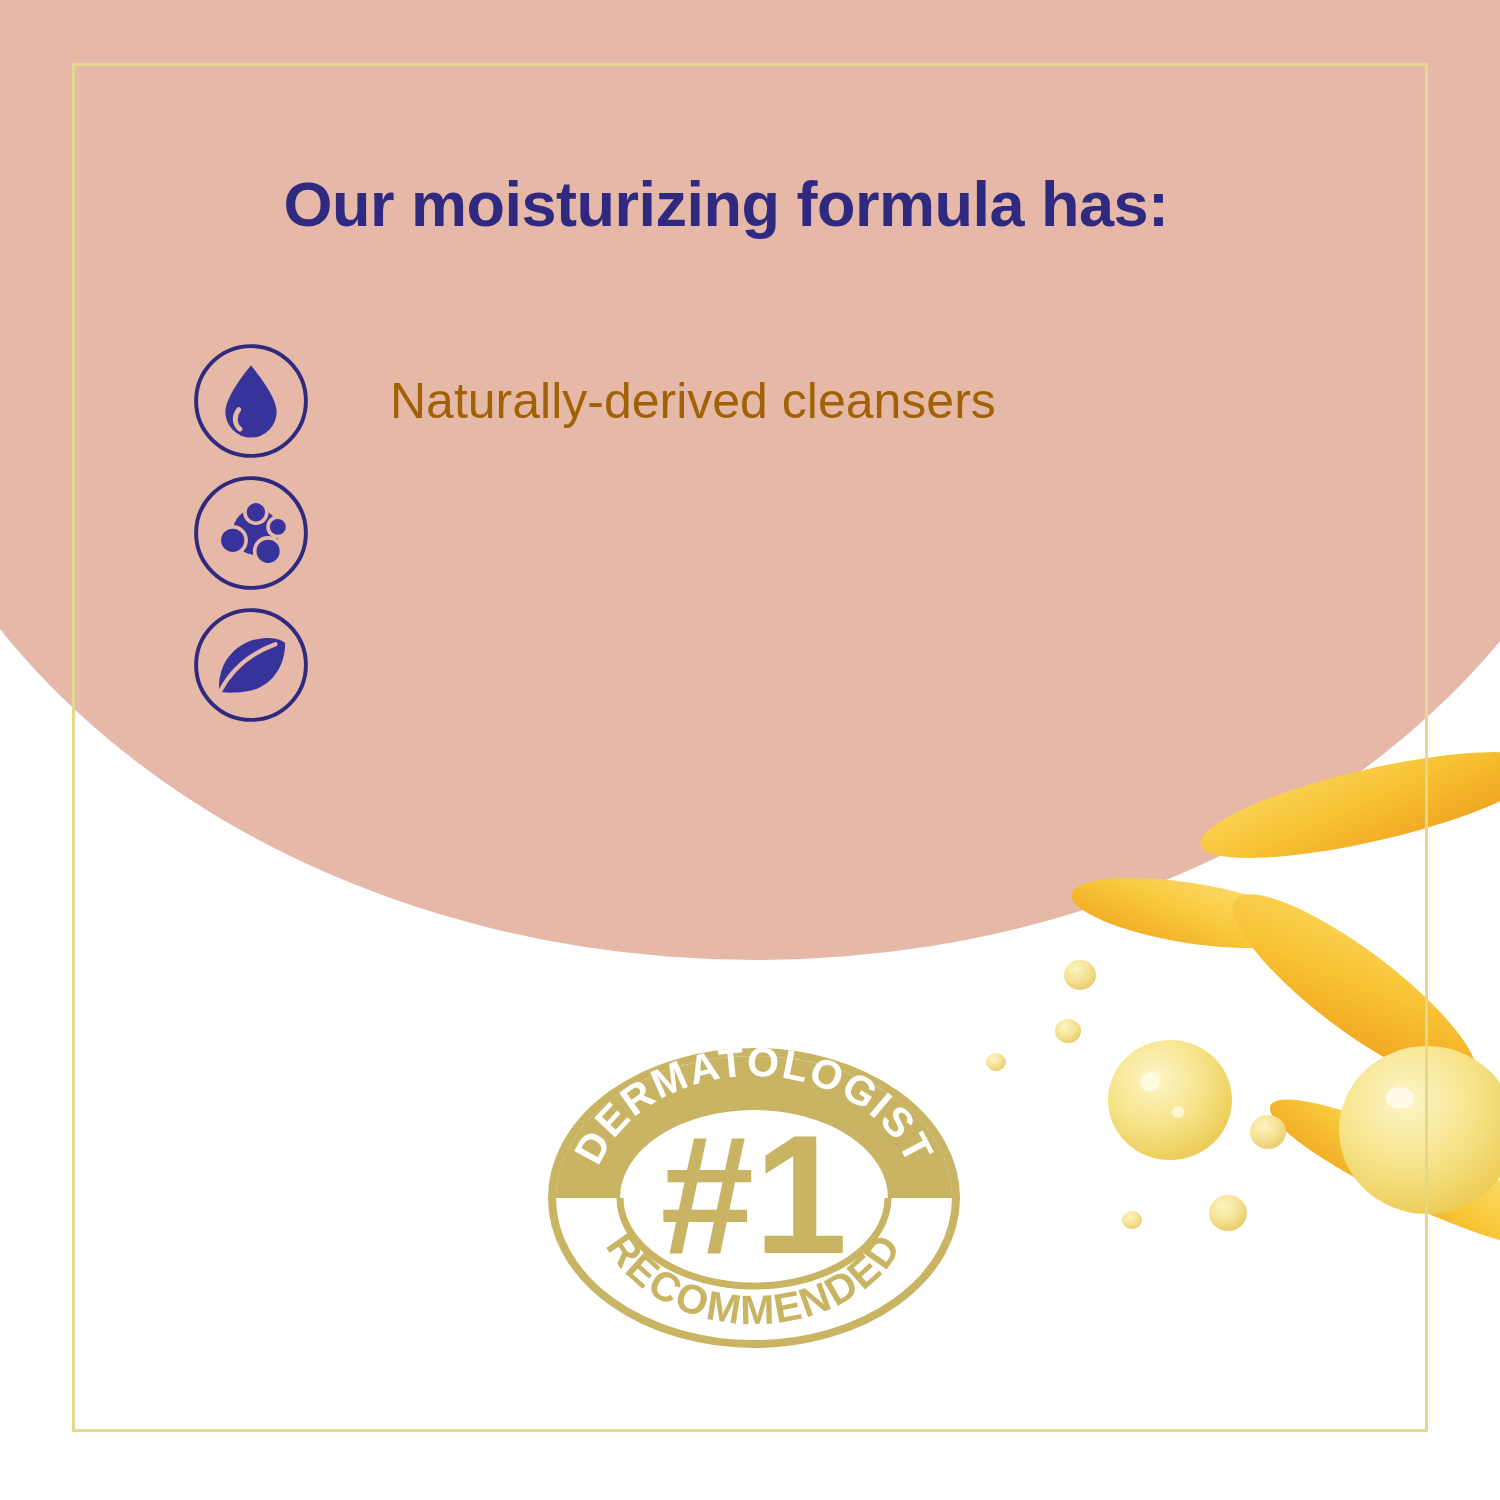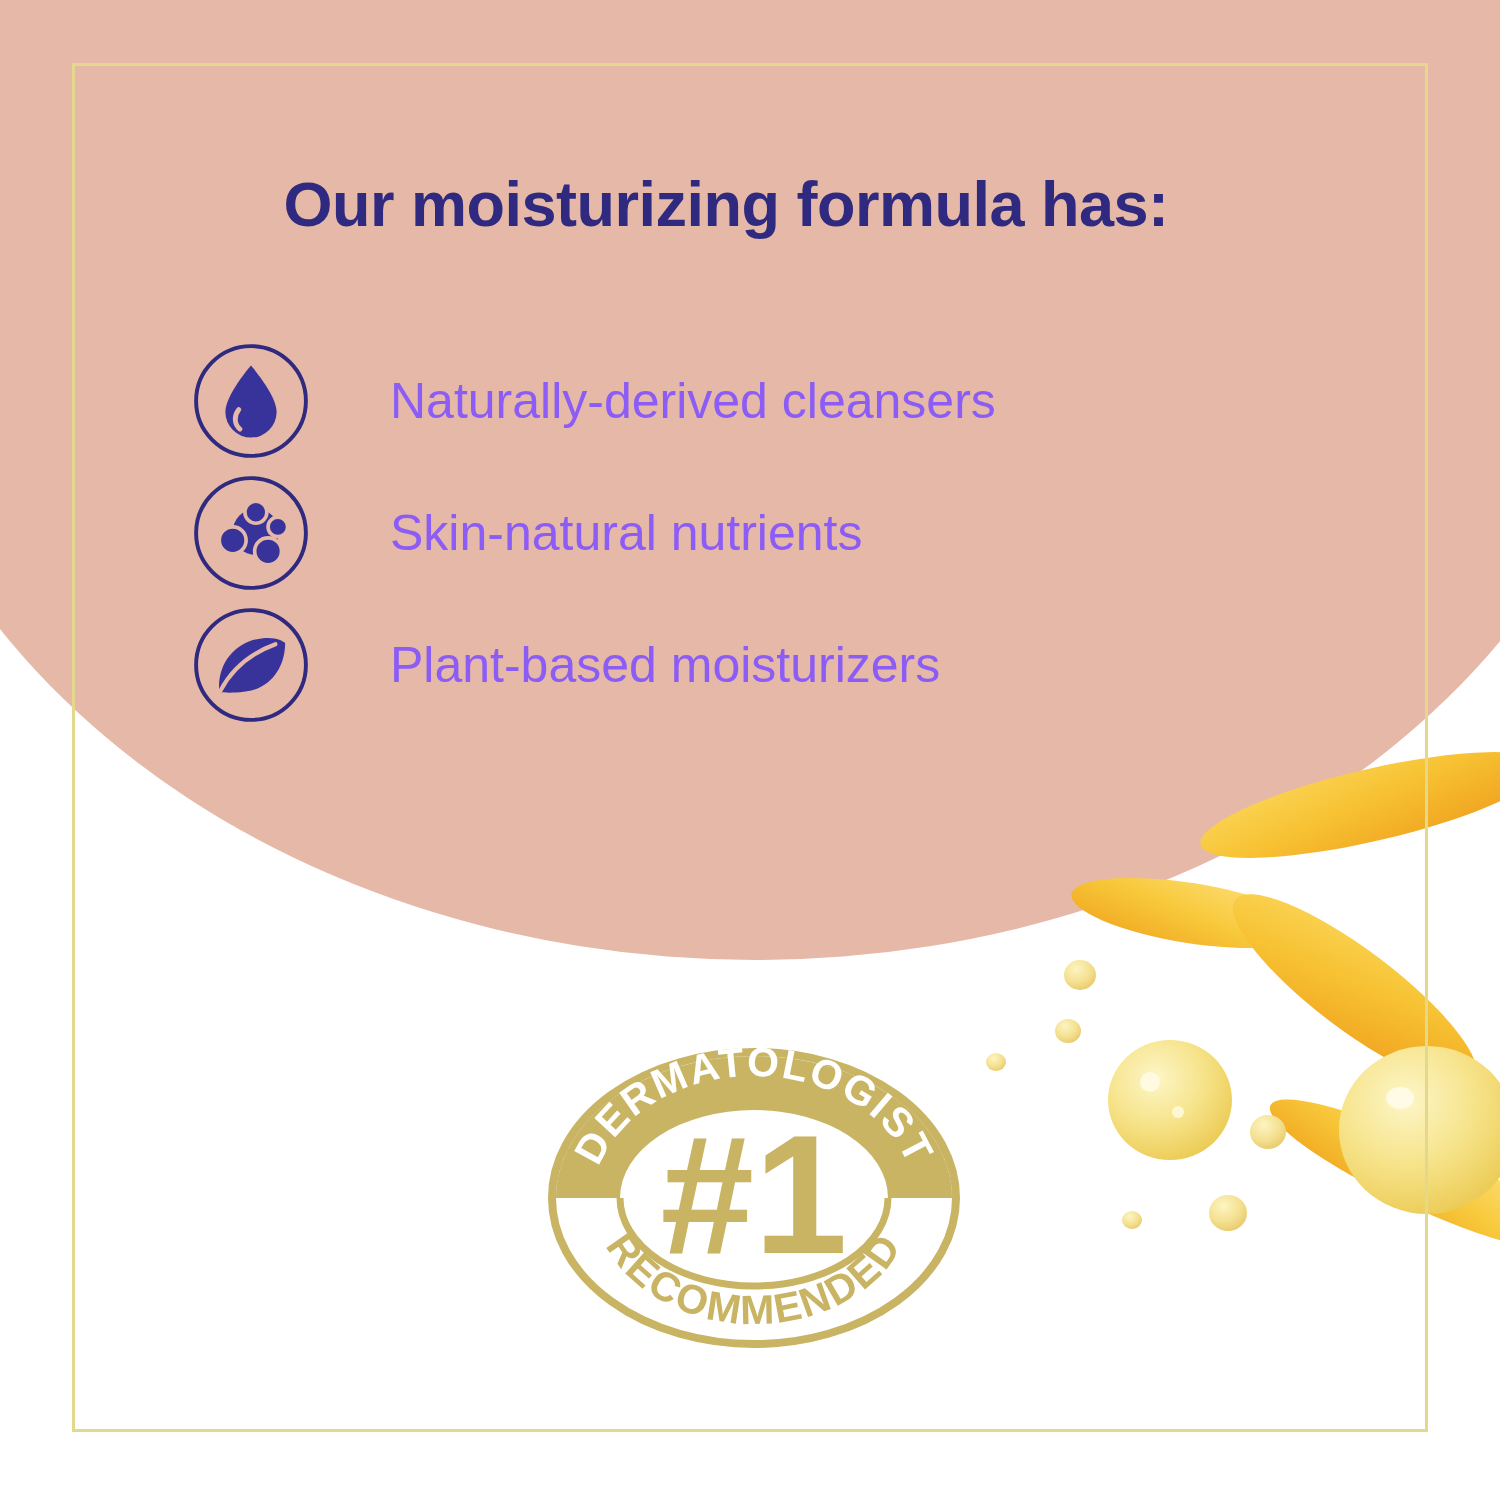--- a/index.html
+++ b/index.html
@@ -72,21 +72,21 @@
     height: 132px;
   }
   .feature-icon {
     width: 122px;
     height: 122px;
     flex: 0 0 122px;
     display: block;
   }
   .feature-label {
     margin-left: 78px;
-    color: #8b5cf6;
+    color: #a16207;
     font-size: 50px;
     font-weight: 400;
     letter-spacing: 0px;
     white-space: nowrap;
     font-family: "Liberation Sans", sans-serif;
   }
 
   
   .badge {
     position: absolute;
@@ -192,30 +192,28 @@
 
     <div class="feature-row">
       <svg class="feature-icon" viewBox="0 0 100 100">
         <circle cx="50" cy="50" r="45" fill="none" stroke="#2f2a80" stroke-width="3.2"></circle>
         <circle cx="54" cy="49" r="19" fill="#38339a"></circle>
         <circle cx="54" cy="33" r="9" fill="#38339a" stroke="#e6b8a7" stroke-width="3"></circle>
         <circle cx="35" cy="56" r="11" fill="#38339a" stroke="#e6b8a7" stroke-width="3"></circle>
         <circle cx="64" cy="65" r="11" fill="#38339a" stroke="#e6b8a7" stroke-width="3"></circle>
         <circle cx="72" cy="45" r="8" fill="#38339a" stroke="#e6b8a7" stroke-width="3"></circle>
       </svg>
-      <div class="feature-label">Skin-natural nutrients</div>
     </div>
 
     <div class="feature-row">
       <svg class="feature-icon" viewBox="0 0 100 100">
         <circle cx="50" cy="50" r="45" fill="none" stroke="#2f2a80" stroke-width="3.2"></circle>
         <path d="M24 72 C22 48 38 30 60 28 C70 27 76 30 78 32 C78 52 66 70 44 72 C36 73 28 73 24 72 Z" fill="#38339a"></path>
         <path d="M25 71 C34 54 48 41 70 33" fill="none" stroke="#e6b8a7" stroke-width="3.4" stroke-linecap="round"></path>
       </svg>
-      <div class="feature-label">Plant-based moisturizers</div>
     </div>
 
 
   </div>
 
   <svg class="badge" viewBox="0 0 412 300">
     <defs>
       <path id="arcTop" d="M 44 156 A 162 128 0 0 1 368 156"></path>
       <path id="arcBottom" d="M 46 150 A 160 126 0 0 0 366 150"></path>
     </defs>

